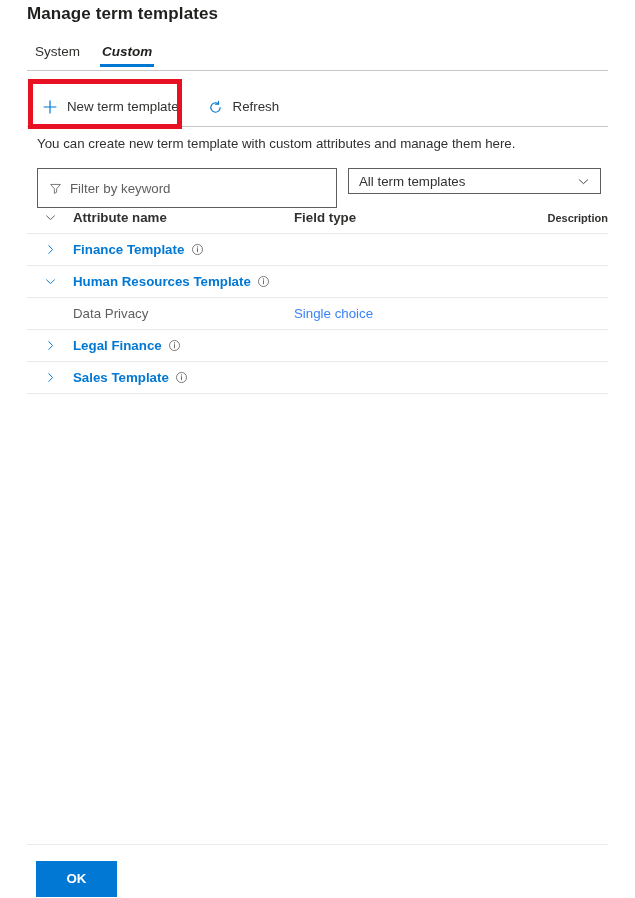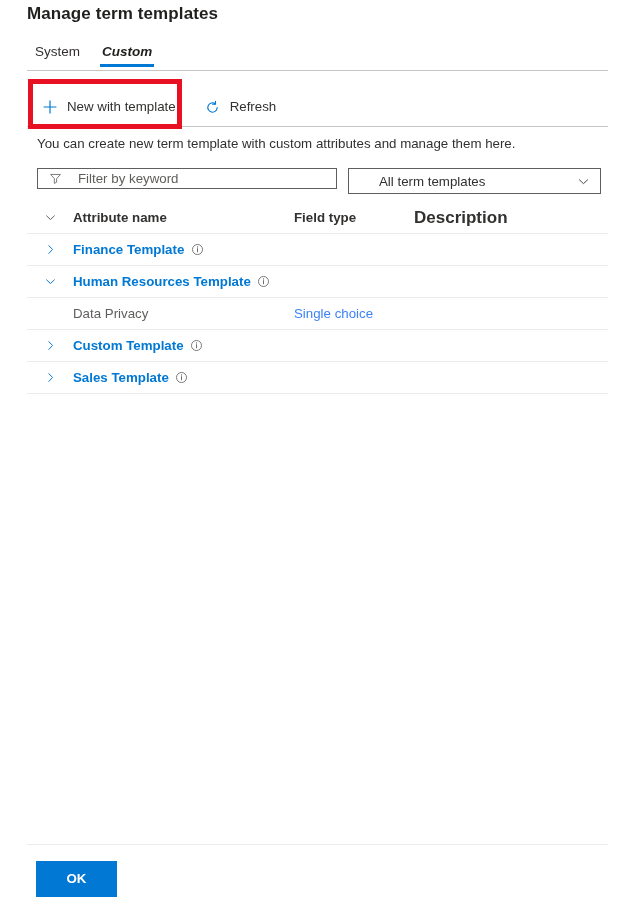--- a/index.html
+++ b/index.html
@@ -139,27 +139,26 @@
     left: 37px;
     top: 168px;
     width: 564px;
     height: 26px;
   }
   .search-box {
     position: absolute;
     left: 0;
     top: 0;
     width: 300px;
-    height: 21px;
+    height: 40px;
     border: 1px solid #605e5c;
     box-sizing: border-box;
     display: flex;
     align-items: center;
     background: #fff;
-    gap: 8px;
   }
   .search-box .filter-ico {
     width: 14px;
     height: 14px;
     margin: 0 8px 0 10px;
     color: #605e5c;
     flex: 0 0 auto;
     display: inline-flex;
     align-items: center;
     justify-content: center;
@@ -181,21 +180,20 @@
     left: 311px;
     top: 0;
     width: 253px;
     height: 26px;
     border: 1px solid #605e5c;
     box-sizing: border-box;
     display: flex;
     align-items: center;
     background: #fff;
     cursor: pointer;
-    padding-left: 20px;
   }
   .dropdown-value {
     font-size: 13.3px;
     color: #323130;
     margin-left: 10px;
     flex: 1 1 auto;
   }
   .dropdown .chev {
     width: 14px;
     height: 14px;
@@ -243,22 +241,23 @@
     white-space: nowrap;
   }
   .cell-type {
     flex: 0 0 120px;
     width: 120px;
     font-size: 13.3px;
     white-space: nowrap;
   }
   .cell-desc {
     flex: 1 1 auto;
-    font-size: 17px;
+    font-size: 11px;
     white-space: nowrap;
+    text-align: right;
   }
   .row.header .cell-name,
   .row.header .cell-type,
   .row.header .cell-desc {
     font-weight: bold;
     color: #323130;
   }
   .tmpl-link {
     color: #0078d4;
     font-weight: bold;
@@ -320,21 +319,21 @@
 </div>
 <div class="tabs-rule"></div>
 
 <div class="commandbar">
   <button class="cmd-btn">
     <span class="cmd-ico">
       <svg width="16" height="16" viewBox="0 0 16 16" aria-hidden="true">
         <path d="M8 1.6v12.8M1.6 8h12.8" stroke="#0078d4" stroke-width="1.2" fill="none"></path>
       </svg>
     </span>
-    <span class="cmd-label">New with template</span>
+    <span class="cmd-label">New term template</span>
   </button>
   <span class="cmd-gap"></span>
   <button class="cmd-btn">
     <span class="cmd-ico">
       <svg width="15" height="15" viewBox="0 0 16 16" aria-hidden="true">
         <path d="M13 8a5 5 0 1 1-1.9-3.93" stroke="#0078d4" stroke-width="1.2" fill="none" stroke-linecap="round"></path>
         <path d="M11.2 1.3v3.1h-3.1" stroke="#0078d4" stroke-width="1.2" fill="none" stroke-linecap="round" stroke-linejoin="round"></path>
       </svg>
     </span>
     <span class="cmd-label">Refresh</span>
@@ -429,21 +428,21 @@
     <div class="cell-desc sub-type"></div>
   </div>
 
   <div class="row">
     <div class="cell-chev blue">
       <svg width="13" height="13" viewBox="0 0 16 16" aria-hidden="true">
         <path d="M6 3.2l4.5 4.8L6 12.8" stroke="currentColor" stroke-width="1.2" fill="none" stroke-linecap="round" stroke-linejoin="round"></path>
       </svg>
     </div>
     <div class="cell-name">
-      <span class="tmpl-link">Custom Template</span>
+      <span class="tmpl-link">Legal Finance</span>
       <span class="info-ico">
         <svg width="13" height="13" viewBox="0 0 16 16" aria-hidden="true">
           <circle cx="8" cy="8" r="6.2" stroke="#605e5c" stroke-width="1" fill="none"></circle>
           <path d="M8 6.9v4" stroke="#605e5c" stroke-width="1.1" stroke-linecap="round"></path>
           <circle cx="8" cy="4.8" r="0.75" fill="#605e5c"></circle>
         </svg>
       </span>
     </div>
     <div class="cell-type"></div>
     <div class="cell-desc"></div>

